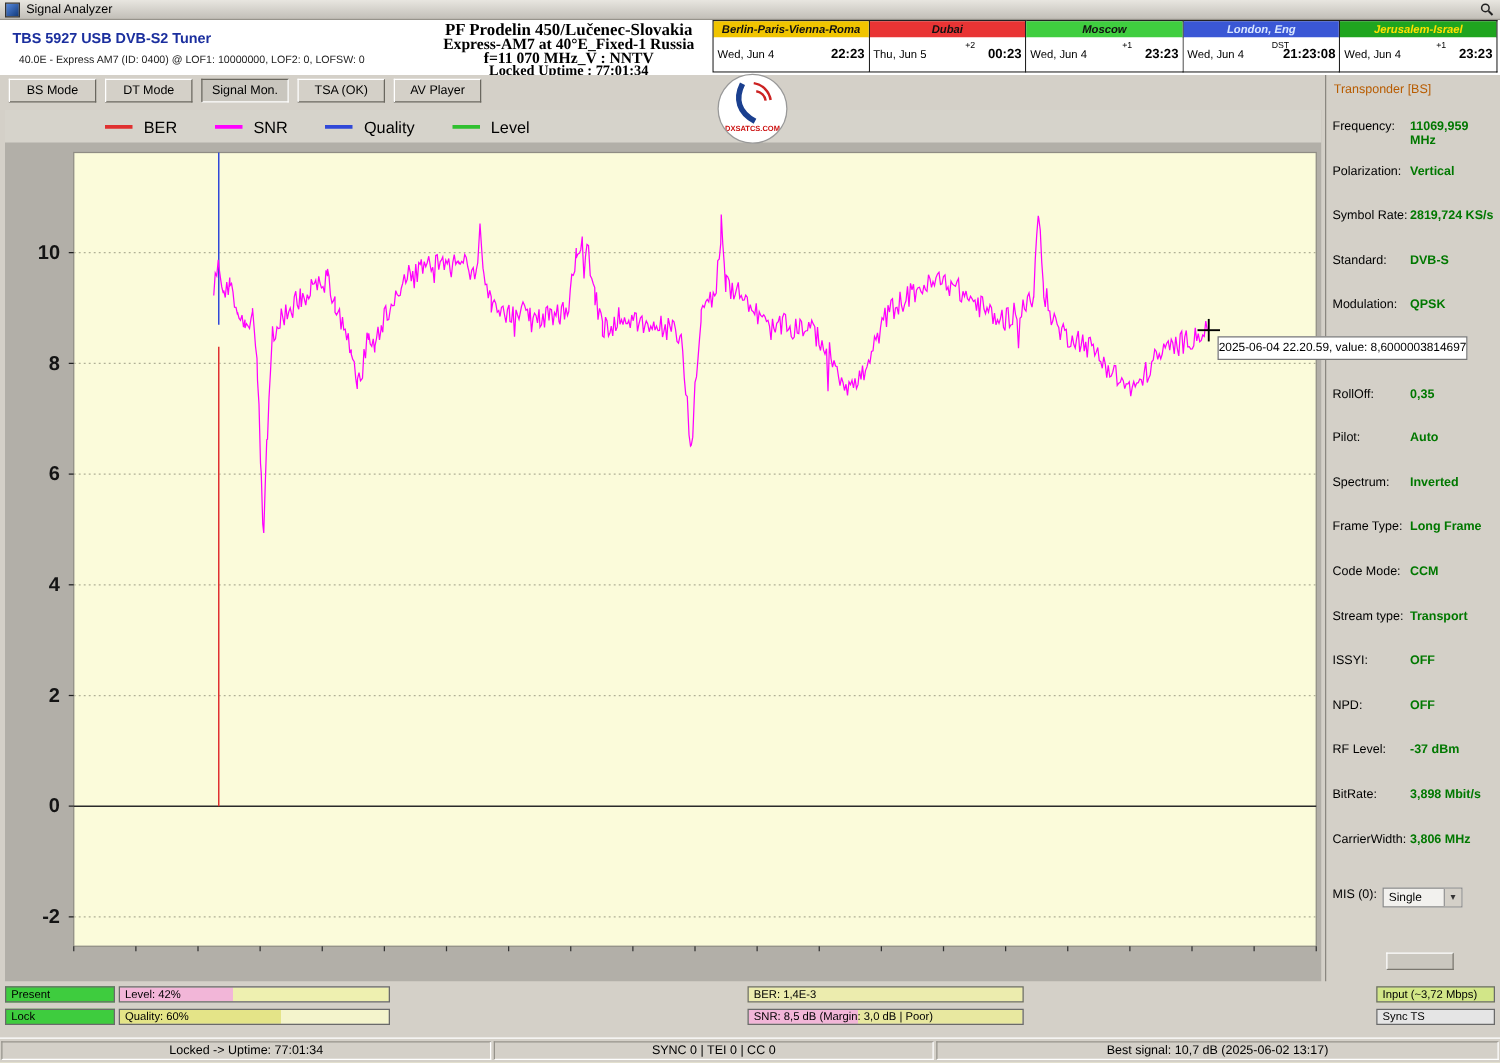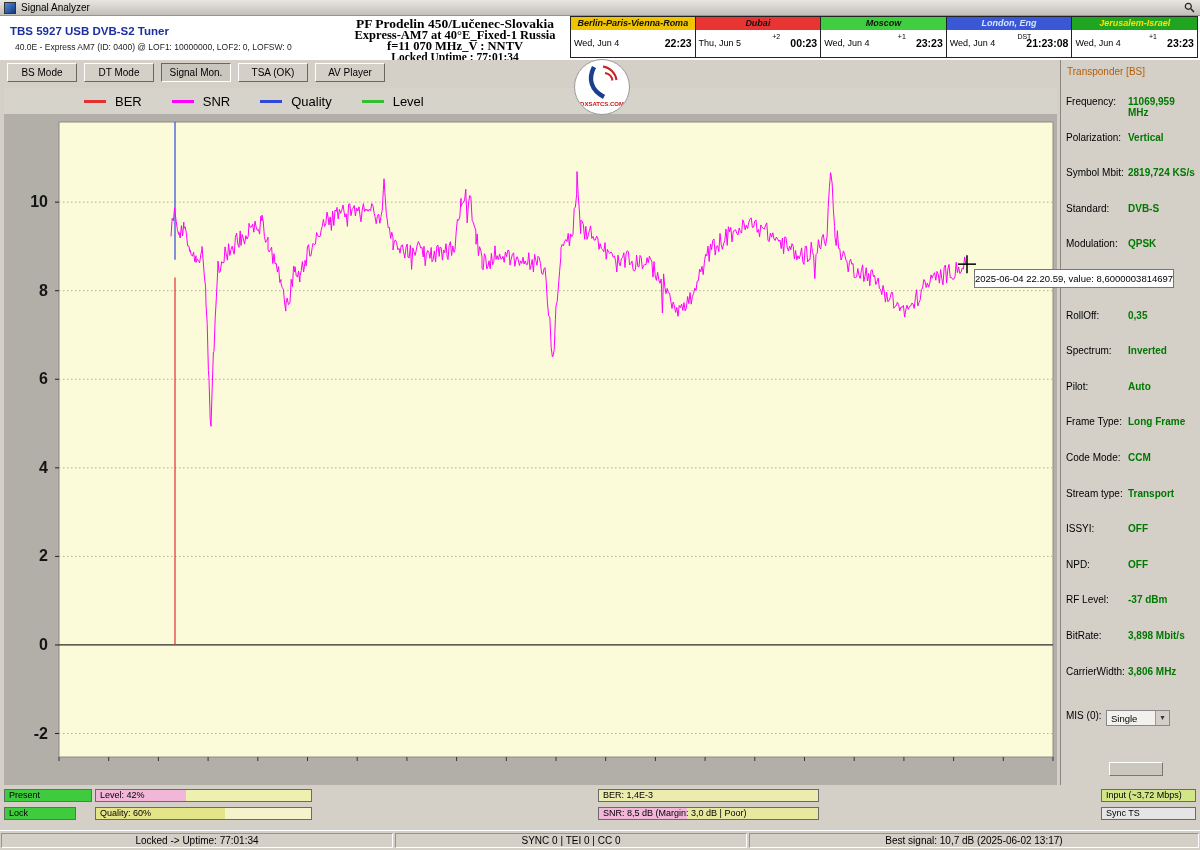--- a/index.html
+++ b/index.html
@@ -158,43 +158,43 @@
   <div class="rp-rows">
     <div class="rp-row">
         <span class="rp-label">Frequency:</span>
         <span class="rp-value">11069,959 MHz</span>
       </div>
     <div class="rp-row">
         <span class="rp-label">Polarization:</span>
         <span class="rp-value">Vertical</span>
       </div>
     <div class="rp-row">
-        <span class="rp-label">Symbol Mbit:</span>
+        <span class="rp-label">Symbol Rate:</span>
         <span class="rp-value">2819,724 KS/s</span>
       </div>
     <div class="rp-row">
         <span class="rp-label">Standard:</span>
         <span class="rp-value">DVB-S</span>
       </div>
     <div class="rp-row">
         <span class="rp-label">Modulation:</span>
         <span class="rp-value">QPSK</span>
       </div>
     <div class="rp-gap"></div>
     <div class="rp-row">
         <span class="rp-label">RollOff:</span>
         <span class="rp-value">0,35</span>
       </div>
     <div class="rp-row">
+        <span class="rp-label">Pilot:</span>
+        <span class="rp-value">Auto</span>
+      </div>
+    <div class="rp-row">
         <span class="rp-label">Spectrum:</span>
         <span class="rp-value">Inverted</span>
-      </div>
-    <div class="rp-row">
-        <span class="rp-label">Pilot:</span>
-        <span class="rp-value">Auto</span>
       </div>
     <div class="rp-row">
         <span class="rp-label">Frame Type:</span>
         <span class="rp-value">Long Frame</span>
       </div>
     <div class="rp-row">
         <span class="rp-label">Code Mode:</span>
         <span class="rp-value">CCM</span>
       </div>
     <div class="rp-row">
@@ -311,21 +311,21 @@
   </svg>
   <div class="logo-text">DXSATCS.COM</div>
 </div>
 
 <div class="tooltip">2025-06-04 22.20.59, value: 8,60000038146973</div>
 
 <div class="meter" style="left: 4px; top: 789px; width: 88px; background: rgb(62, 204, 62);">Present</div>
 <div class="meter" style="left: 95px; top: 789px; width: 217px; background: linear-gradient(to right, rgb(242, 182, 216) 0%, rgb(242, 182, 216) 42%, rgb(238, 240, 176) 42%, rgb(238, 240, 176) 100%);">Level: 42%</div>
 <div class="meter" style="left: 598px; top: 789px; width: 221px; background: rgb(236, 236, 174);">BER: 1,4E-3</div>
 <div class="meter" style="left: 1101px; top: 789px; width: 95px; background: rgb(210, 230, 136);">Input (~3,72 Mbps)</div>
-<div class="meter" style="left: 4px; top: 807px; width: 72px; background: rgb(62, 204, 62);">Lock</div>
+<div class="meter" style="left: 4px; top: 807px; width: 88px; background: rgb(62, 204, 62);">Lock</div>
 <div class="meter" style="left: 95px; top: 807px; width: 217px; background: linear-gradient(to right, rgb(228, 228, 136) 0%, rgb(228, 228, 136) 60%, rgb(244, 244, 204) 60%, rgb(244, 244, 204) 100%);">Quality: 60%</div>
 <div class="meter" style="left: 598px; top: 807px; width: 221px; background: linear-gradient(to right, rgb(242, 182, 216) 0%, rgb(242, 182, 216) 40%, rgb(232, 232, 160) 40%, rgb(232, 232, 160) 100%);">SNR: 8,5 dB (Margin: 3,0 dB | Poor)</div>
 <div class="meter" style="left: 1101px; top: 807px; width: 95px; background: #e5e5e5;">Sync TS</div>
 
 <div class="statusbar">
   <div class="sb-section" style="width:392px">Locked -&gt; Uptime: 77:01:34</div>
   <div class="sb-section" style="width:352px">SYNC 0 | TEI 0 | CC 0</div>
   <div class="sb-section" style="width:450px">Best signal: 10,7 dB (2025-06-02 13:17)</div>
 </div>
 

